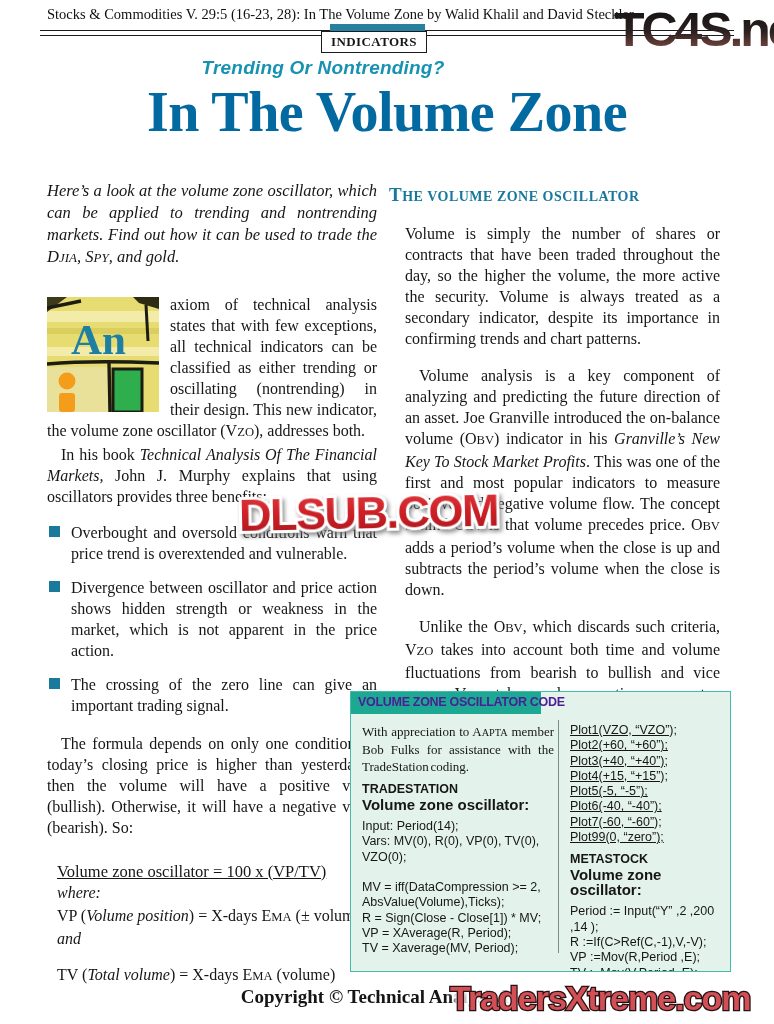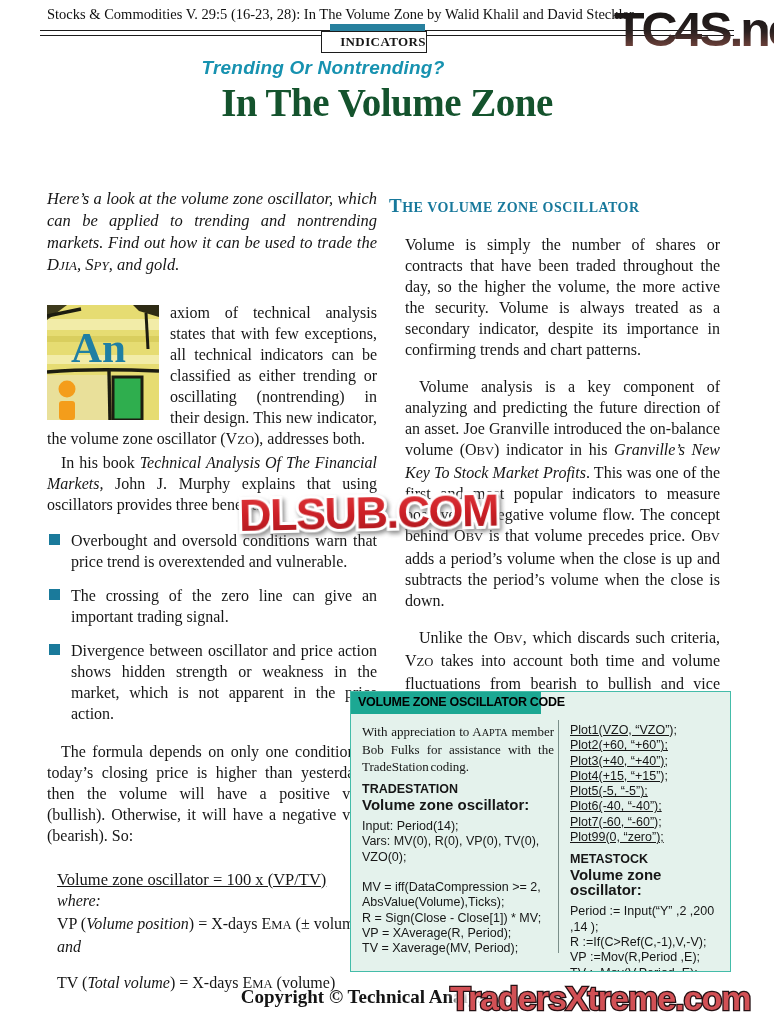--- a/index.html
+++ b/index.html
@@ -5,33 +5,33 @@
   html,body{margin:0;padding:0;background:#888;}
   #page{position:relative;width:774px;height:1024px;background:#ffffff;overflow:hidden;
         font-family:"Liberation Serif",serif;color:#161616;margin:0 auto;}
 
   
   .journal-line{position:absolute;top:6px;left:47px;width:560px;font-size:14.5px;color:#101010;white-space:nowrap;}
   .rules{position:absolute;top:30px;left:40px;width:694px;height:4px;
          border-top:1.6px solid #1c1c1c;border-bottom:1.6px solid #1c1c1c;}
   .badge-bar{position:absolute;top:24px;left:330px;width:95px;height:14px;background:#27809E;}
   .badge-box{position:absolute;top:31px;left:321px;width:104px;height:20px;background:#fff;
-             border:1.6px solid #1c1c1c;text-align:right;font-weight:bold;font-size:13px;
+             border:1.6px solid #1c1c1c;text-align:center;font-weight:bold;font-size:13px;
              line-height:20px;letter-spacing:.4px;}
   .logo{position:absolute;top:2px;left:578px;margin-left:36px;}
   .kicker{position:absolute;top:57px;left:0;width:646px;text-align:center;
           font-family:"Liberation Sans",sans-serif;font-style:italic;font-weight:bold;
           font-size:19px;color:#1792B0;letter-spacing:.2px;}
   .title{position:absolute;top:80px;left:0;width:774px;text-align:center;
-         font-weight:bold;font-size:39px;letter-spacing:-.5px;color:#14532d;}
+         font-weight:bold;font-size:56px;letter-spacing:-.5px;color:#0369a1;}
 
   
   .col{position:absolute;font-size:16px;line-height:21px;text-align:justify;}
-  #left-col{left:47px;top:188px;width:330px;}
-  #right-col{left:389px;top:195px;width:347px;}
+  #left-col{left:47px;top:180px;width:330px;}
+  #right-col{left:389px;top:184px;width:347px;}
 
   .intro{font-style:italic;font-size:16.5px;line-height:22px;}
   .sc{font-size:79%;}
 
   .opening-wrap{margin-top:25px;}
   .dropcap-art{float:left;width:112px;height:115px;margin:3px 11px 3px 0;}
   .murphy{text-indent:14px;margin-top:1px;}
 
   .bullets{margin-top:15px;}
   .bullet{position:relative;padding-left:24px;margin-bottom:13px;}
@@ -45,21 +45,21 @@
 
   .rheading{color:#17789B;font-weight:bold;font-size:14px;letter-spacing:.5px;margin-bottom:3px;text-align:left;}
   .rheading::first-letter{font-size:19px;}
   .rp{margin:16px;}
   .rp-indent{text-indent:14px;}
 
   
   #code-box{position:absolute;left:350px;top:691px;width:381px;height:281px;background:#E4F2EC;
             border:1.6px solid #44BCA9;box-sizing:border-box;overflow:hidden;
             font-family:"Liberation Sans",sans-serif;}
-  .code-header{position:absolute;top:-1px;left:-1px;width:183px;height:23px;background:#1CA893;color:#000000;
+  .code-header{position:absolute;top:-1px;left:-1px;width:183px;height:23px;background:#1CA893;color:#4c1d95;
                font-weight:bold;font-size:12.5px;line-height:23px;padding-left:8px;letter-spacing:-.3px;white-space:nowrap;}
   .code-left{position:absolute;left:11px;top:31px;width:192px;}
   .code-right{position:absolute;left:219px;top:31px;width:155px;}
   .code-divider{position:absolute;left:207px;top:28px;width:1px;height:233px;background:#7b8f8a;}
   .code-credit{font-family:"Liberation Serif",serif;font-size:13px;line-height:17px;
                text-align:justify;word-spacing:-1.5px;}
   .code-h{font-weight:bold;font-size:12.5px;line-height:15px;margin-top:7px;}
   .code-sub{font-weight:bold;font-size:15px;line-height:15px;}
   .code-lines{font-size:12.5px;line-height:15.3px;margin-top:7px;white-space:pre-line;}
 
@@ -115,22 +115,22 @@
         <rect x="12" y="96" width="16" height="19" rx="3" fill="#F49D1B"></rect>
         <text x="24" y="57" font-family="Liberation Serif, serif" font-weight="bold" font-size="43" fill="#1F7FA3">An</text>
       </svg>
       <span>axiom of technical analysis states that with few exceptions, all technical indicators can be classified as either trending or oscillating (nontrending) in their design. This new indicator, the volume zone oscillator (V<span class="sc">ZO</span>), addresses both.</span>
     </div>
 
     <div class="murphy">In his book <i>Technical Analysis Of The Financial Markets,</i> John J. Murphy explains that using oscillators provides three benefits:</div>
 
     <div class="bullets">
       <div class="bullet">Overbought and oversold conditions warn that price trend is overextended and vulnerable.</div>
+      <div class="bullet">Divergence between oscillator and price action shows hidden strength or weakness in the market, which is not apparent in the price action.</div>
       <div class="bullet">The crossing of the zero line can give an important trading signal.</div>
-      <div class="bullet">Divergence between oscillator and price action shows hidden strength or weakness in the market, which is not apparent in the price action.</div>
     </div>
 
     <div class="formula-intro">The formula depends on only one condition: If today’s closing price is higher than yesterday’s, then the volume will have a positive value (bullish). Otherwise, it will have a negative value (bearish). So:</div>
 
     <div class="formula">Volume zone oscillator = 100 x (VP/TV)</div>
     <div class="where">where:</div>
     <div class="def">VP (<i>Volume position</i>) = X-days E<span class="sc">MA</span> (± volume)</div>
     <div class="and">and</div>
     <div class="def2">TV (<i>Total volume</i>) = X-days E<span class="sc">MA</span> (volume)</div>
 

